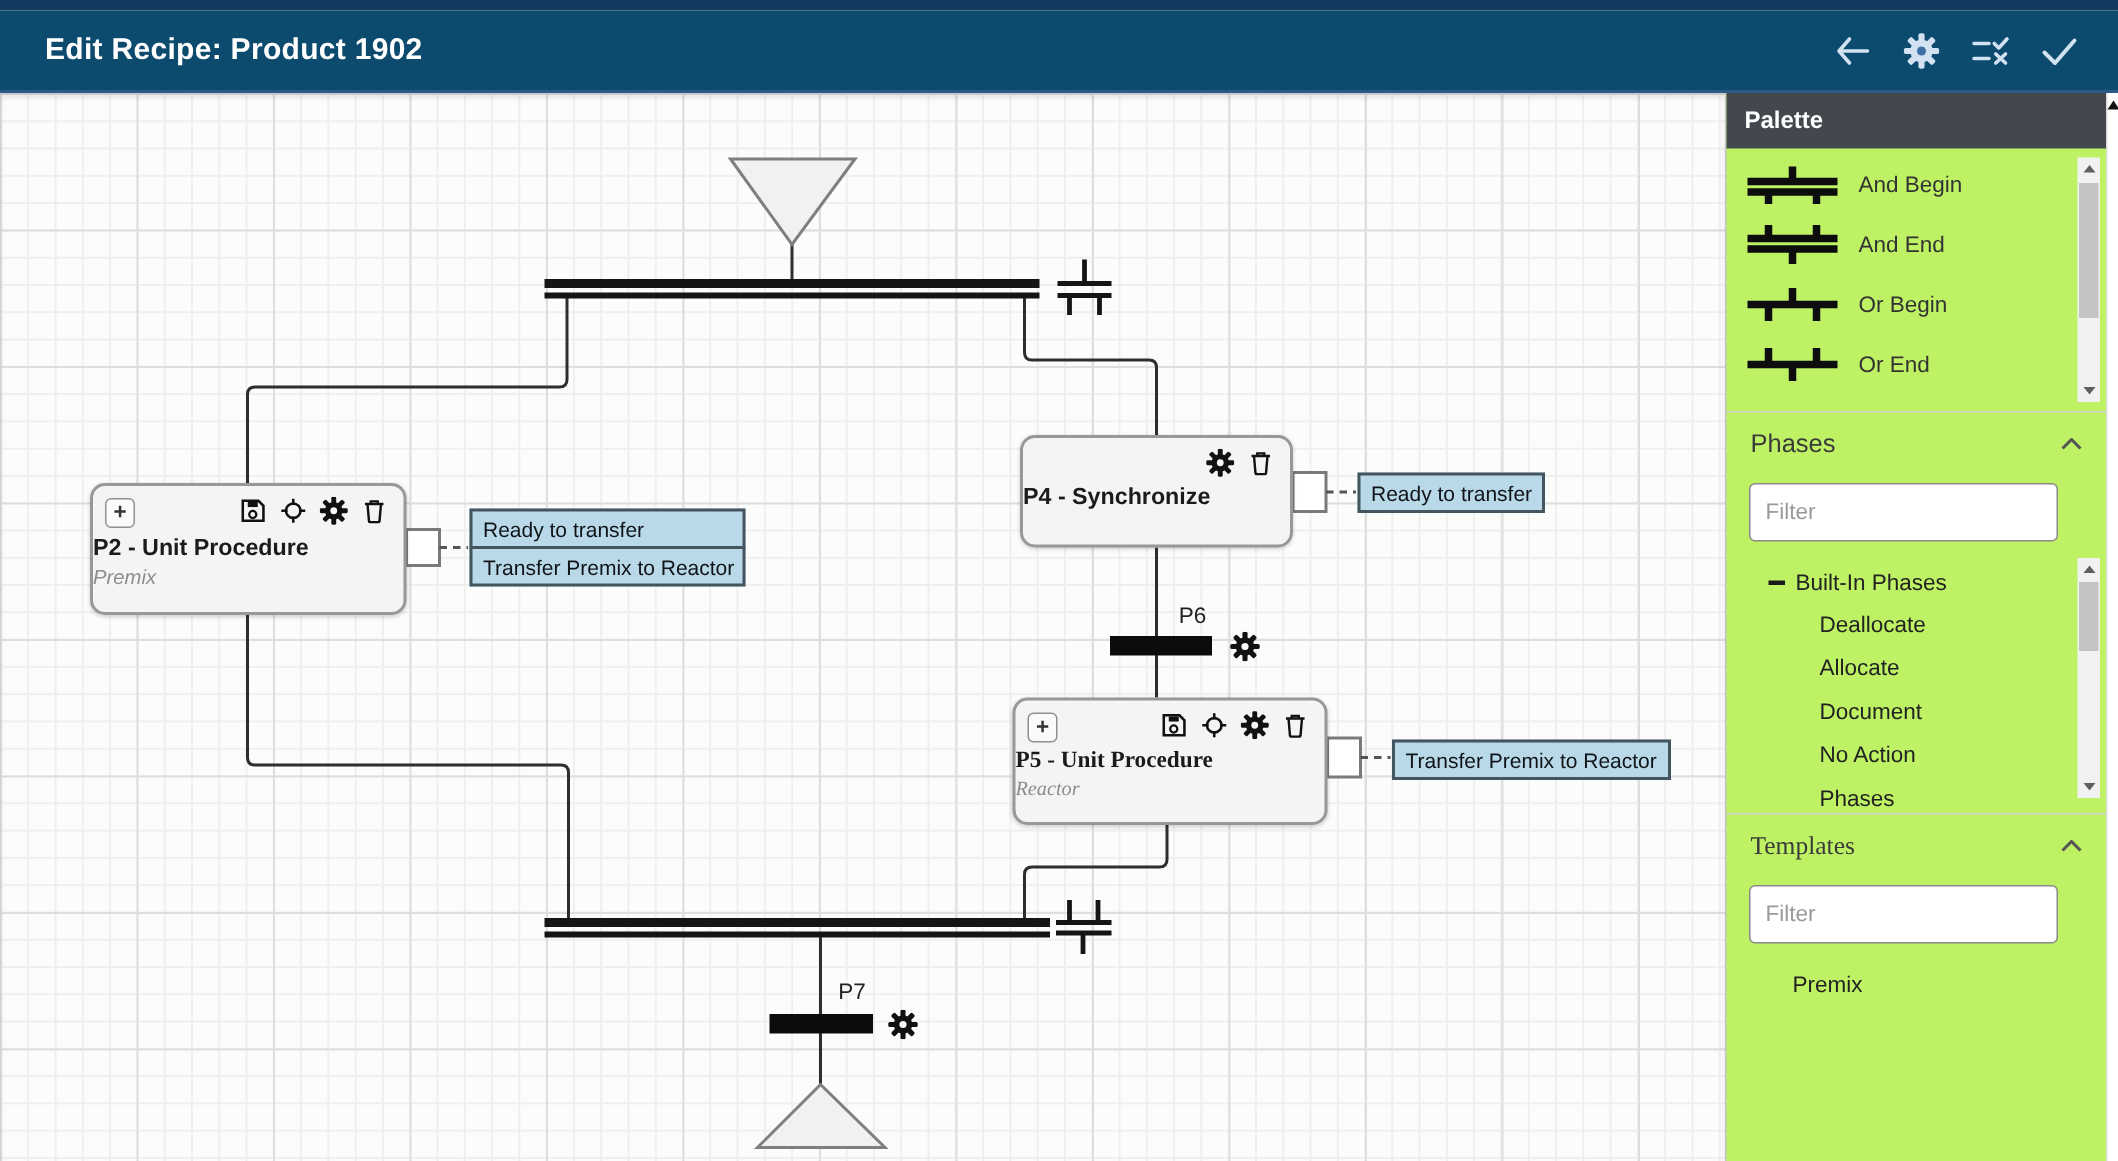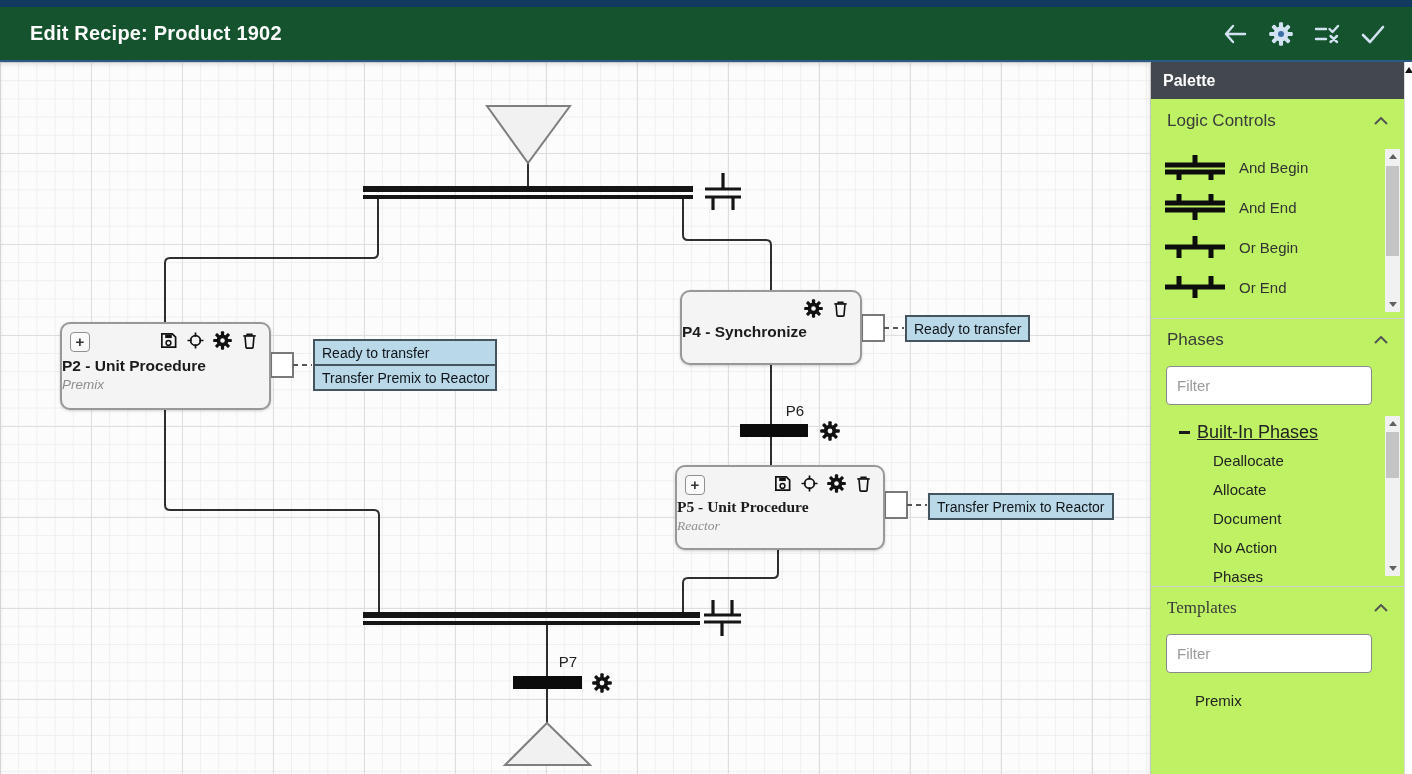--- a/index.html
+++ b/index.html
@@ -1,21 +1,21 @@
 <!DOCTYPE html>
 <html><head>
 <meta charset="utf-8">
 <style>
   * { margin:0; padding:0; box-sizing:border-box; }
   html,body { width:1412px; height:774px; overflow:hidden; }
   body { font-family:"Liberation Sans", sans-serif; position:relative; background:#fff; }
 
   
   .topstrip { position:absolute; left:0; top:0; width:1412px; height:7px; background:#123a60; z-index:30; }
-  .header { position:absolute; left:0; top:7px; width:1412px; height:55px; background:#14532d;
+  .header { position:absolute; left:0; top:7px; width:1412px; height:55px; background:#0c4a6e;
             border-bottom:2px solid #2c5a87; display:flex; align-items:center; z-index:30; }
   .header .title { color:#ffffff; font-size:20px; font-weight:bold; margin-left:30px; letter-spacing:.2px; }
   .header .spacer { flex:1; }
   .hicon { width:26px; height:26px; margin-right:20px; cursor:pointer; display:flex; align-items:center; justify-content:center; }
   .hicon svg { display:block; }
   .hicon:last-child { margin-right:26px; }
 
   
   .canvas { position:absolute; left:0; top:62px; width:1150px; height:712px; overflow:hidden;
     background-color:#fcfcfc;
@@ -61,21 +61,21 @@
   .list-area { position:relative; overflow:hidden; }
   .lc-item { display:flex; align-items:center; height:40px; padding-left:12px; cursor:pointer; }
   .lc-item svg { margin-right:12px; }
   .lc-item .lbl { font-size:15px; color:#333; }
   .filter-wrap { padding:5px 15px 0 15px; }
   .filter-input { width:206px; height:39px; border:1px solid #8a8a8a; border-radius:4px;
                   font-size:15px; padding:0 10px; color:#333; outline:none; font-family:"Liberation Sans",sans-serif; }
   .filter-input::placeholder { color:#9a9a9a; }
   .tree-group { display:flex; align-items:center; height:28px; padding-left:28px; cursor:pointer; }
   .minus-ico { width:11px; height:3px; background:#1a1a1a; margin-right:7px; flex:0 0 auto; }
-  .tree-group .lbl { font-size:18px; color:#222;text-decoration:underline; }
+  .tree-group .lbl { font-size:15px; color:#222; }
   .tree-child { height:29px; display:flex; align-items:center; padding-left:62px; font-size:15px; color:#222; cursor:pointer; }
   .tpl-item { height:28px; display:flex; align-items:center; padding-left:44px; font-size:15px; color:#222; cursor:pointer; }
 
   
   .vscroll { position:absolute; right:4px; width:15px; background:#f1f1f1; }
   .vs-arrow { position:absolute; left:0; width:15px; height:15px; display:flex; align-items:center; justify-content:center; cursor:pointer; }
   .vs-arrow.up { top:0; } .vs-arrow.down { bottom:0; }
   .tri-up { width:0; height:0; border-left:4px solid transparent; border-right:4px solid transparent; border-bottom:5px solid #606060; }
   .tri-down { width:0; height:0; border-left:4px solid transparent; border-right:4px solid transparent; border-top:5px solid #606060; }
   .vs-thumb { position:absolute; left:1px; width:13px; background:#c4c4c4; cursor:pointer; }
@@ -292,26 +292,20 @@
     </svg>
   <div class="t-label" style="left:551px; top:591px;">P7</div>
   <svg class="gear-float" style="left:592px; top:611px;" width="20" height="20">
       <use href="#sym-gear"></use>
     </svg>
 </div>
 
 <div class="palette">
   <div class="pal-header">Palette</div>
 
-  <div class="section-head">
-    <div class="lbl">Logic Controls</div>
-    <svg width="14" height="8">
-        <use href="#sym-chevron-up"></use>
-      </svg>
-  </div>
   <div class="list-area" style="height:175px;">
     <div class="lc-item" style="margin-top:4px;">
       <svg width="64" height="28" viewBox="0 0 64 28">
         <path d="M32 2 V11" stroke="#0d0d0d" stroke-width="5"></path>
         <path d="M2 12 H62 M2 19 H62" stroke="#0d0d0d" stroke-width="5"></path>
         <path d="M16 20 V27 M48 20 V27" stroke="#0d0d0d" stroke-width="5"></path>
       </svg>
       <div class="lbl">And Begin</div>
     </div>
     <div class="lc-item">

